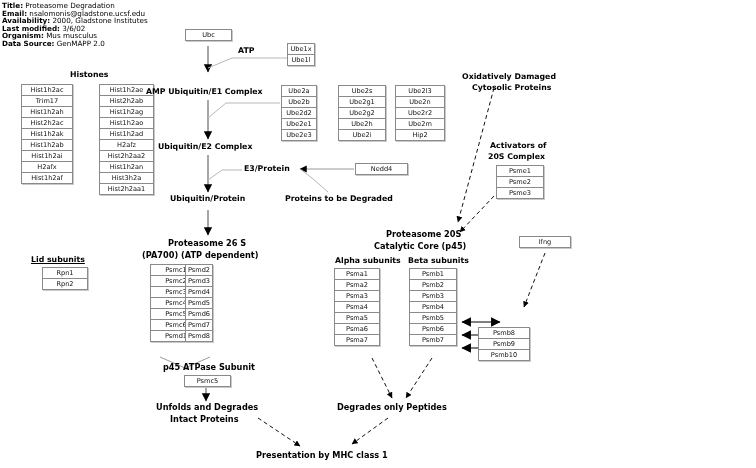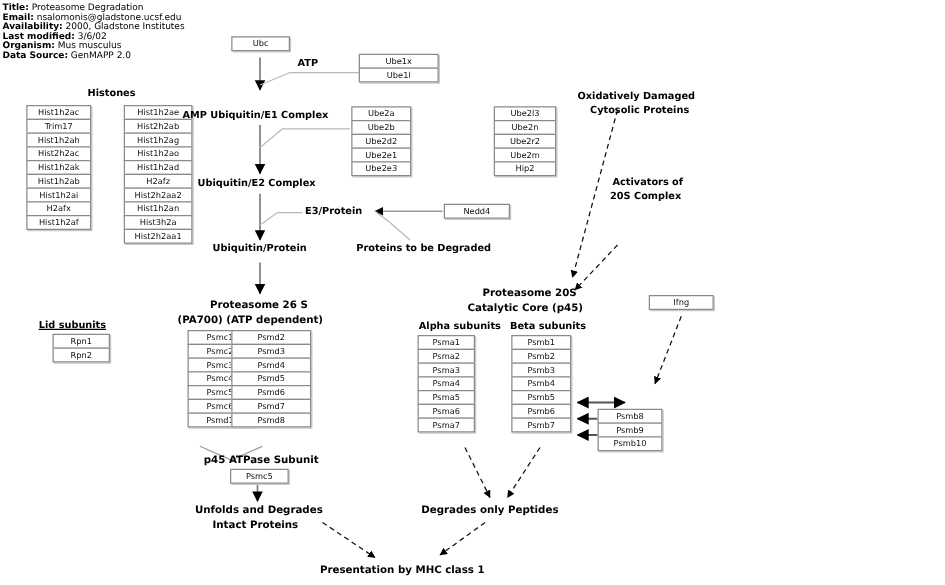--- a/index.html
+++ b/index.html
@@ -113,21 +113,21 @@
     <div><b>Availability:</b> <span class="v">2000, Gladstone Institutes</span></div>
     <div><b>Last modified:</b> <span class="v">3/6/02</span></div>
     <div><b>Organism:</b> <span class="v">Mus musculus</span></div>
     <div><b>Data Source:</b> <span class="v">GenMAPP 2.0</span></div>
   </div>
 
   <div class="abs gbox" style="left:185px;top:29px;width:47px;">Ubc</div>
 
   <div class="abs lbl" style="left:238px;top:46px;">ATP</div>
 
-  <div class="gcol" style="left:287px;top:43px;width:64px;">
+  <div class="gcol" style="left:287px;top:43px;width:28px;">
     <div class="gbox">Ube1x</div>
     <div class="gbox">Ube1l</div>
   </div>
 
   <div class="abs lbl" style="left:55px;top:70px;padding-left:15px;">Histones</div>
   <div class="gcol" style="left:21px;top:84px;width:52px;">
       <div class="gbox">Hist1h2ac</div>
       <div class="gbox">Trim17</div>
       <div class="gbox">Hist1h2ah</div>
       <div class="gbox">Hist2h2ac</div>
@@ -151,54 +151,66 @@
     </div>
 
   <div class="abs lbl" style="left:146px;top:87px;">AMP Ubiquitin/E1 Complex</div>
   <div class="abs lbl" style="left:158px;top:142px;">Ubiquitin/E2 Complex</div>
   <div class="abs lbl" style="left:244px;top:164px;">E3/Protein</div>
   <div class="abs lbl" style="left:170px;top:194px;">Ubiquitin/Protein</div>
   <div class="abs lbl" style="left:285px;top:194px;">Proteins to be Degraded</div>
 
   <div class="abs gbox" style="left:355px;top:163px;width:53px;">Nedd4</div>
 
-  <div class="gcol" style="left:281px;top:85px;width:48px;">
+  <div class="gcol" style="left:281px;top:85px;width:36px;">
       <div class="gbox">Ube2a</div>
       <div class="gbox">Ube2b</div>
       <div class="gbox">Ube2d2</div>
       <div class="gbox">Ube2e1</div>
       <div class="gbox">Ube2e3</div>
+    </div>
+  <div class="gcol" style="left:338px;top:85px;width:48px;">
+      <div class="gbox">Ube2s</div>
+      <div class="gbox">Ube2g1</div>
+      <div class="gbox">Ube2g2</div>
+      <div class="gbox">Ube2h</div>
+      <div class="gbox">Ube2i</div>
     </div>
   <div class="gcol" style="left:395px;top:85px;width:50px;">
       <div class="gbox">Ube2l3</div>
       <div class="gbox">Ube2n</div>
       <div class="gbox">Ube2r2</div>
       <div class="gbox">Ube2m</div>
       <div class="gbox">Hip2</div>
     </div>
 
   <div class="abs lbl" style="left:462px;top:72px;">Oxidatively Damaged</div>
   <div class="abs lbl" style="left:472px;top:83px;">Cytosolic Proteins</div>
 
   <div class="abs lbl" style="left:490px;top:141px;">Activators of</div>
   <div class="abs lbl" style="left:488px;top:152px;">20S Complex</div>
+  <div class="gcol" style="left:496px;top:165px;width:48px;">
+      <div class="gbox">Psme1</div>
+      <div class="gbox">Psme2</div>
+      <div class="gbox">Psme3</div>
+    </div>
 
   <div class="abs lbl big" style="left:168px;top:238px;">Proteasome 26 S</div>
   <div class="abs lbl big" style="left:142px;top:250px;">(PA700) (ATP dependent)</div>
 
   <div class="gcol" style="left:127px;top:264px;width:52px;margin-left:23px;">
       <div class="gbox">Psmc1</div>
       <div class="gbox">Psmc2</div>
       <div class="gbox">Psmc3</div>
       <div class="gbox">Psmc4</div>
       <div class="gbox">Psmc5</div>
       <div class="gbox">Psmc6</div>
       <div class="gbox">Psmd1</div>
     </div>
-  <div class="gcol" style="left:185px;top:264px;width:64px;border-radius:17px;">
+  <div class="gcol" style="left:185px;top:264px;width:28px;border-radius:17px;">
       <div class="gbox">Psmd2</div>
       <div class="gbox">Psmd3</div>
       <div class="gbox">Psmd4</div>
       <div class="gbox">Psmd5</div>
       <div class="gbox">Psmd6</div>
       <div class="gbox">Psmd7</div>
       <div class="gbox">Psmd8</div>
     </div>
 
   <div class="abs lbl u" style="left:31px;top:255px;">Lid subunits</div>

